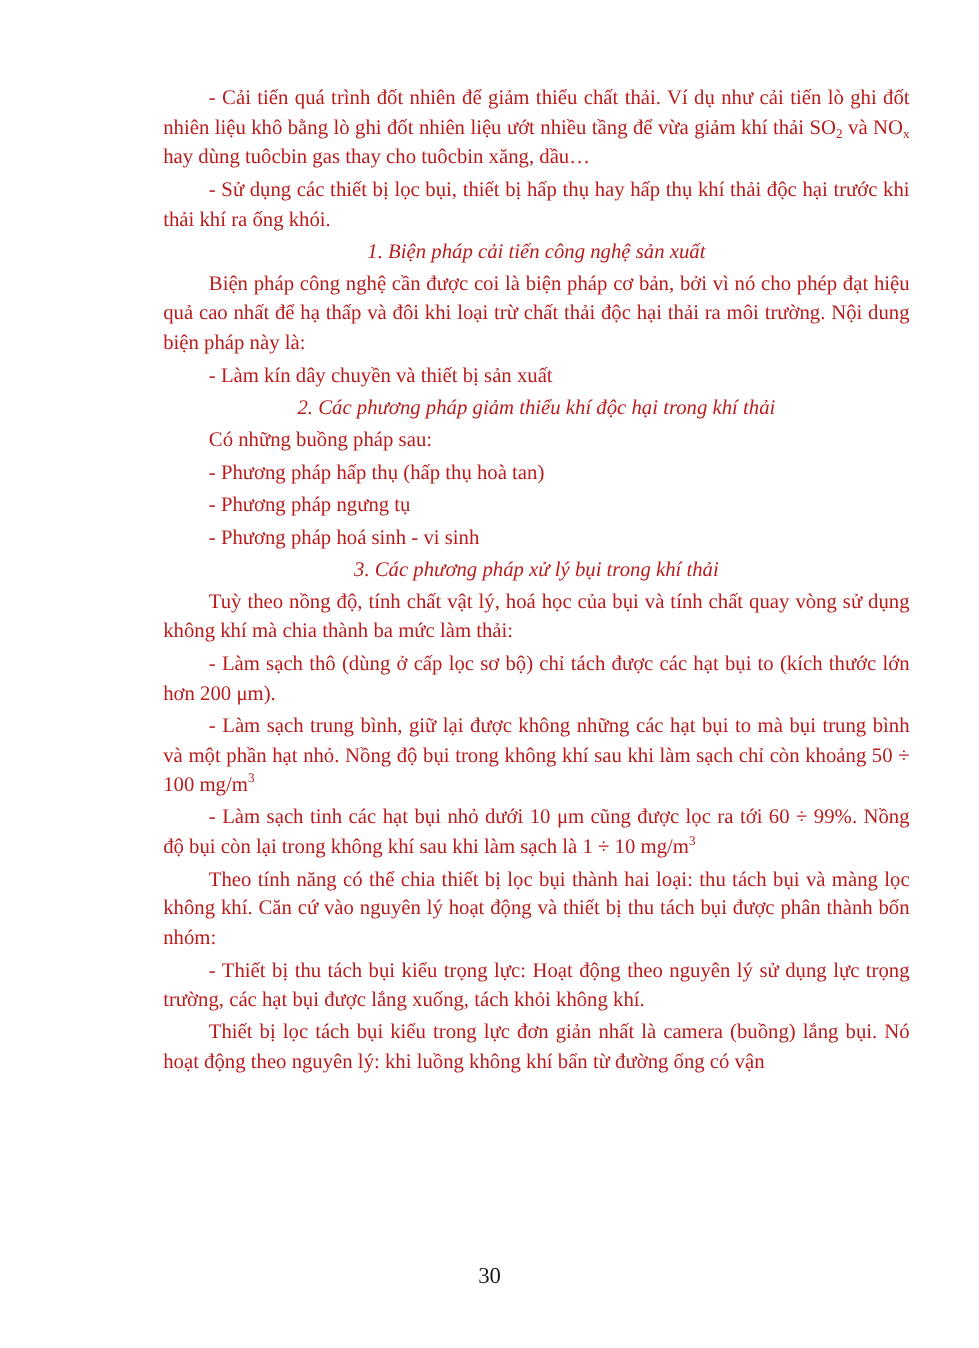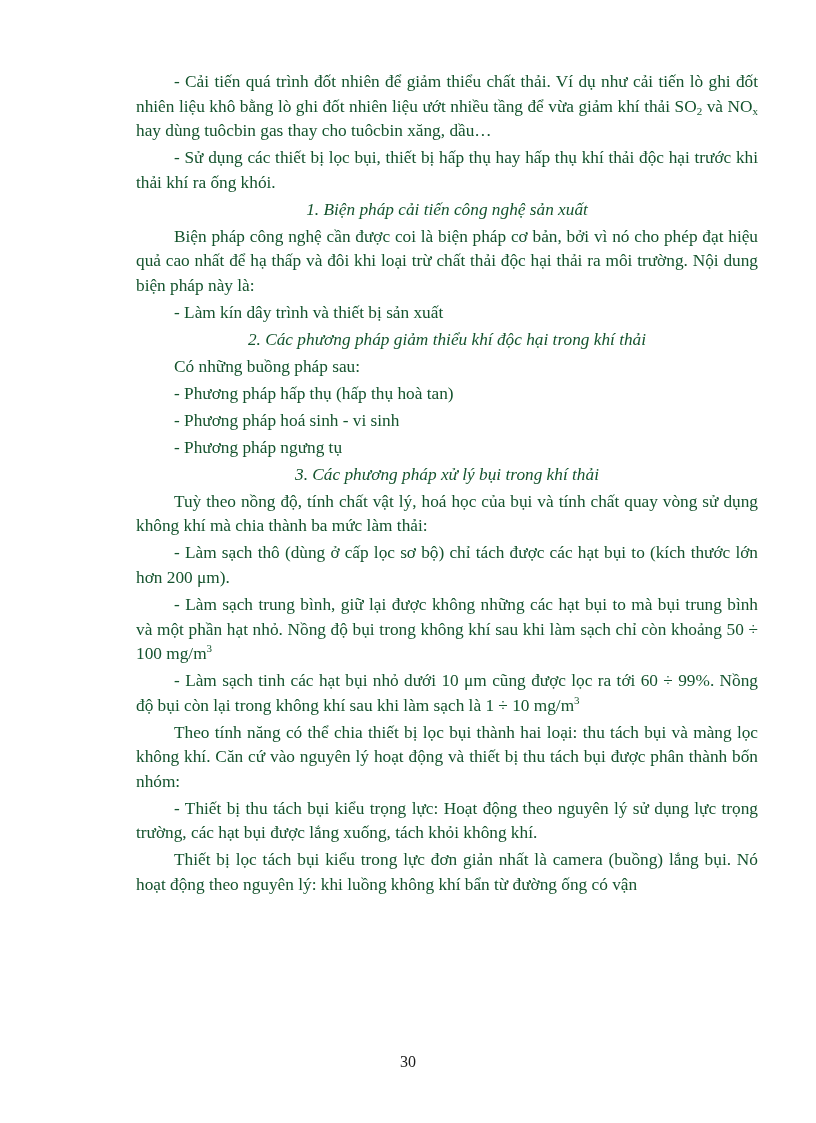--- a/index.html
+++ b/index.html
@@ -5,55 +5,55 @@
   html, body { margin: 0; padding: 0; background: #ffffff; }
   body { width: 816px; height: 1123px; position: relative; overflow: hidden; }
   .page {
     position: absolute;
     left: 136px;
     top: 70px;
     width: 622px;
     font-family: "Liberation Serif", serif;
     font-size: 17.3px;
     line-height: 24.6px;
-    color: #14532d;
+    color: #b91c1c;
   }
   .p { margin: 0 0 2.4px 0; text-align: justify; text-indent: 38px; }
   .heading { margin: 0 0 2.4px 0; font-style: italic; text-indent: 0; text-align: center; }
   .li { margin: 0 0 2.4px 0; padding-left: 38px; text-align: justify; }
   sub { font-size: 11px; vertical-align: -3px; line-height: 0; }
   sup { font-size: 11px; vertical-align: 7px; line-height: 0; }
   .pageno {
     position: absolute;
     left: 0; width: 816px;
     top: 1053px;
     text-align: center;
     font-family: "Liberation Serif", serif;
-    font-size: 16px;
+    font-size: 19px;
     color: #1a1a1a;
   }
 </style>
 </head>
 <body>
 
 <div class="page">
 
   <p class="p"><span>- Cải tiến quá trình đốt nhiên để giảm thiểu chất thải. Ví dụ như cải tiến lò ghi đốt nhiên liệu khô bằng lò ghi đốt nhiên liệu ướt nhiều tầng để vừa giảm khí thải SO</span><sub>2</sub><span> và NO</span><sub>x</sub><span> hay dùng tuôcbin gas thay cho tuôcbin xăng, dầu…</span></p>
 
   <p class="p">- Sử dụng các thiết bị lọc bụi, thiết bị hấp thụ hay hấp thụ khí thải độc hại trước khi thải khí ra ống khói.</p>
 
   <p class="heading">1. Biện pháp cải tiến công nghệ sản xuất</p>
   <p class="p">Biện pháp công nghệ cần được coi là biện pháp cơ bản, bởi vì nó cho phép đạt hiệu quả cao nhất để hạ thấp và đôi khi loại trừ chất thải độc hại thải ra môi trường. Nội dung biện pháp này là:</p>
-  <p class="li">- Làm kín dây trình và thiết bị sản xuất</p>
+  <p class="li">- Làm kín dây chuyền và thiết bị sản xuất</p>
 
   <p class="heading">2. Các phương pháp giảm thiểu khí độc hại trong khí thải</p>
   <p class="li">Có những buồng pháp sau:</p>
   <p class="li">- Phương pháp hấp thụ (hấp thụ hoà tan)</p>
+  <p class="li">- Phương pháp ngưng tụ</p>
   <p class="li">- Phương pháp hoá sinh - vi sinh</p>
-  <p class="li">- Phương pháp ngưng tụ</p>
 
   <p class="heading">3. Các phương pháp xử lý bụi trong khí thải</p>
   <p class="p">Tuỳ theo nồng độ, tính chất vật lý, hoá học của bụi và tính chất quay vòng sử dụng không khí mà chia thành ba mức làm thải:</p>
   <p class="p">- Làm sạch thô (dùng ở cấp lọc sơ bộ) chỉ tách được các hạt bụi to (kích thước lớn hơn 200 μm).</p>
   <p class="p"><span>- Làm sạch trung bình, giữ lại được  không những các hạt bụi to mà bụi trung bình và một phần hạt nhỏ. Nồng độ bụi trong không khí sau khi làm sạch chỉ còn khoảng 50 ÷ 100 mg/m</span><sup>3</sup></p>
   <p class="p"><span>- Làm sạch tinh các hạt bụi nhỏ dưới 10 μm cũng được lọc ra tới 60 ÷ 99%. Nồng độ bụi còn lại trong không khí sau khi làm sạch là 1 ÷ 10 mg/m</span><sup>3</sup></p>
   <p class="p">Theo tính năng có thể chia thiết bị lọc bụi thành hai loại: thu tách bụi và màng lọc không khí. Căn cứ vào nguyên lý hoạt động và thiết bị thu tách bụi được phân thành bốn nhóm:</p>
   <p class="p">- Thiết bị thu tách bụi kiểu trọng lực: Hoạt động theo nguyên lý sử dụng lực trọng trường, các hạt bụi được lắng xuống, tách khỏi không khí.</p>
   <p class="p">Thiết bị lọc tách bụi kiểu trong lực đơn giản nhất là camera (buồng) lắng bụi. Nó hoạt động theo nguyên lý: khi luồng không khí bẩn từ đường ống có vận</p>
 

